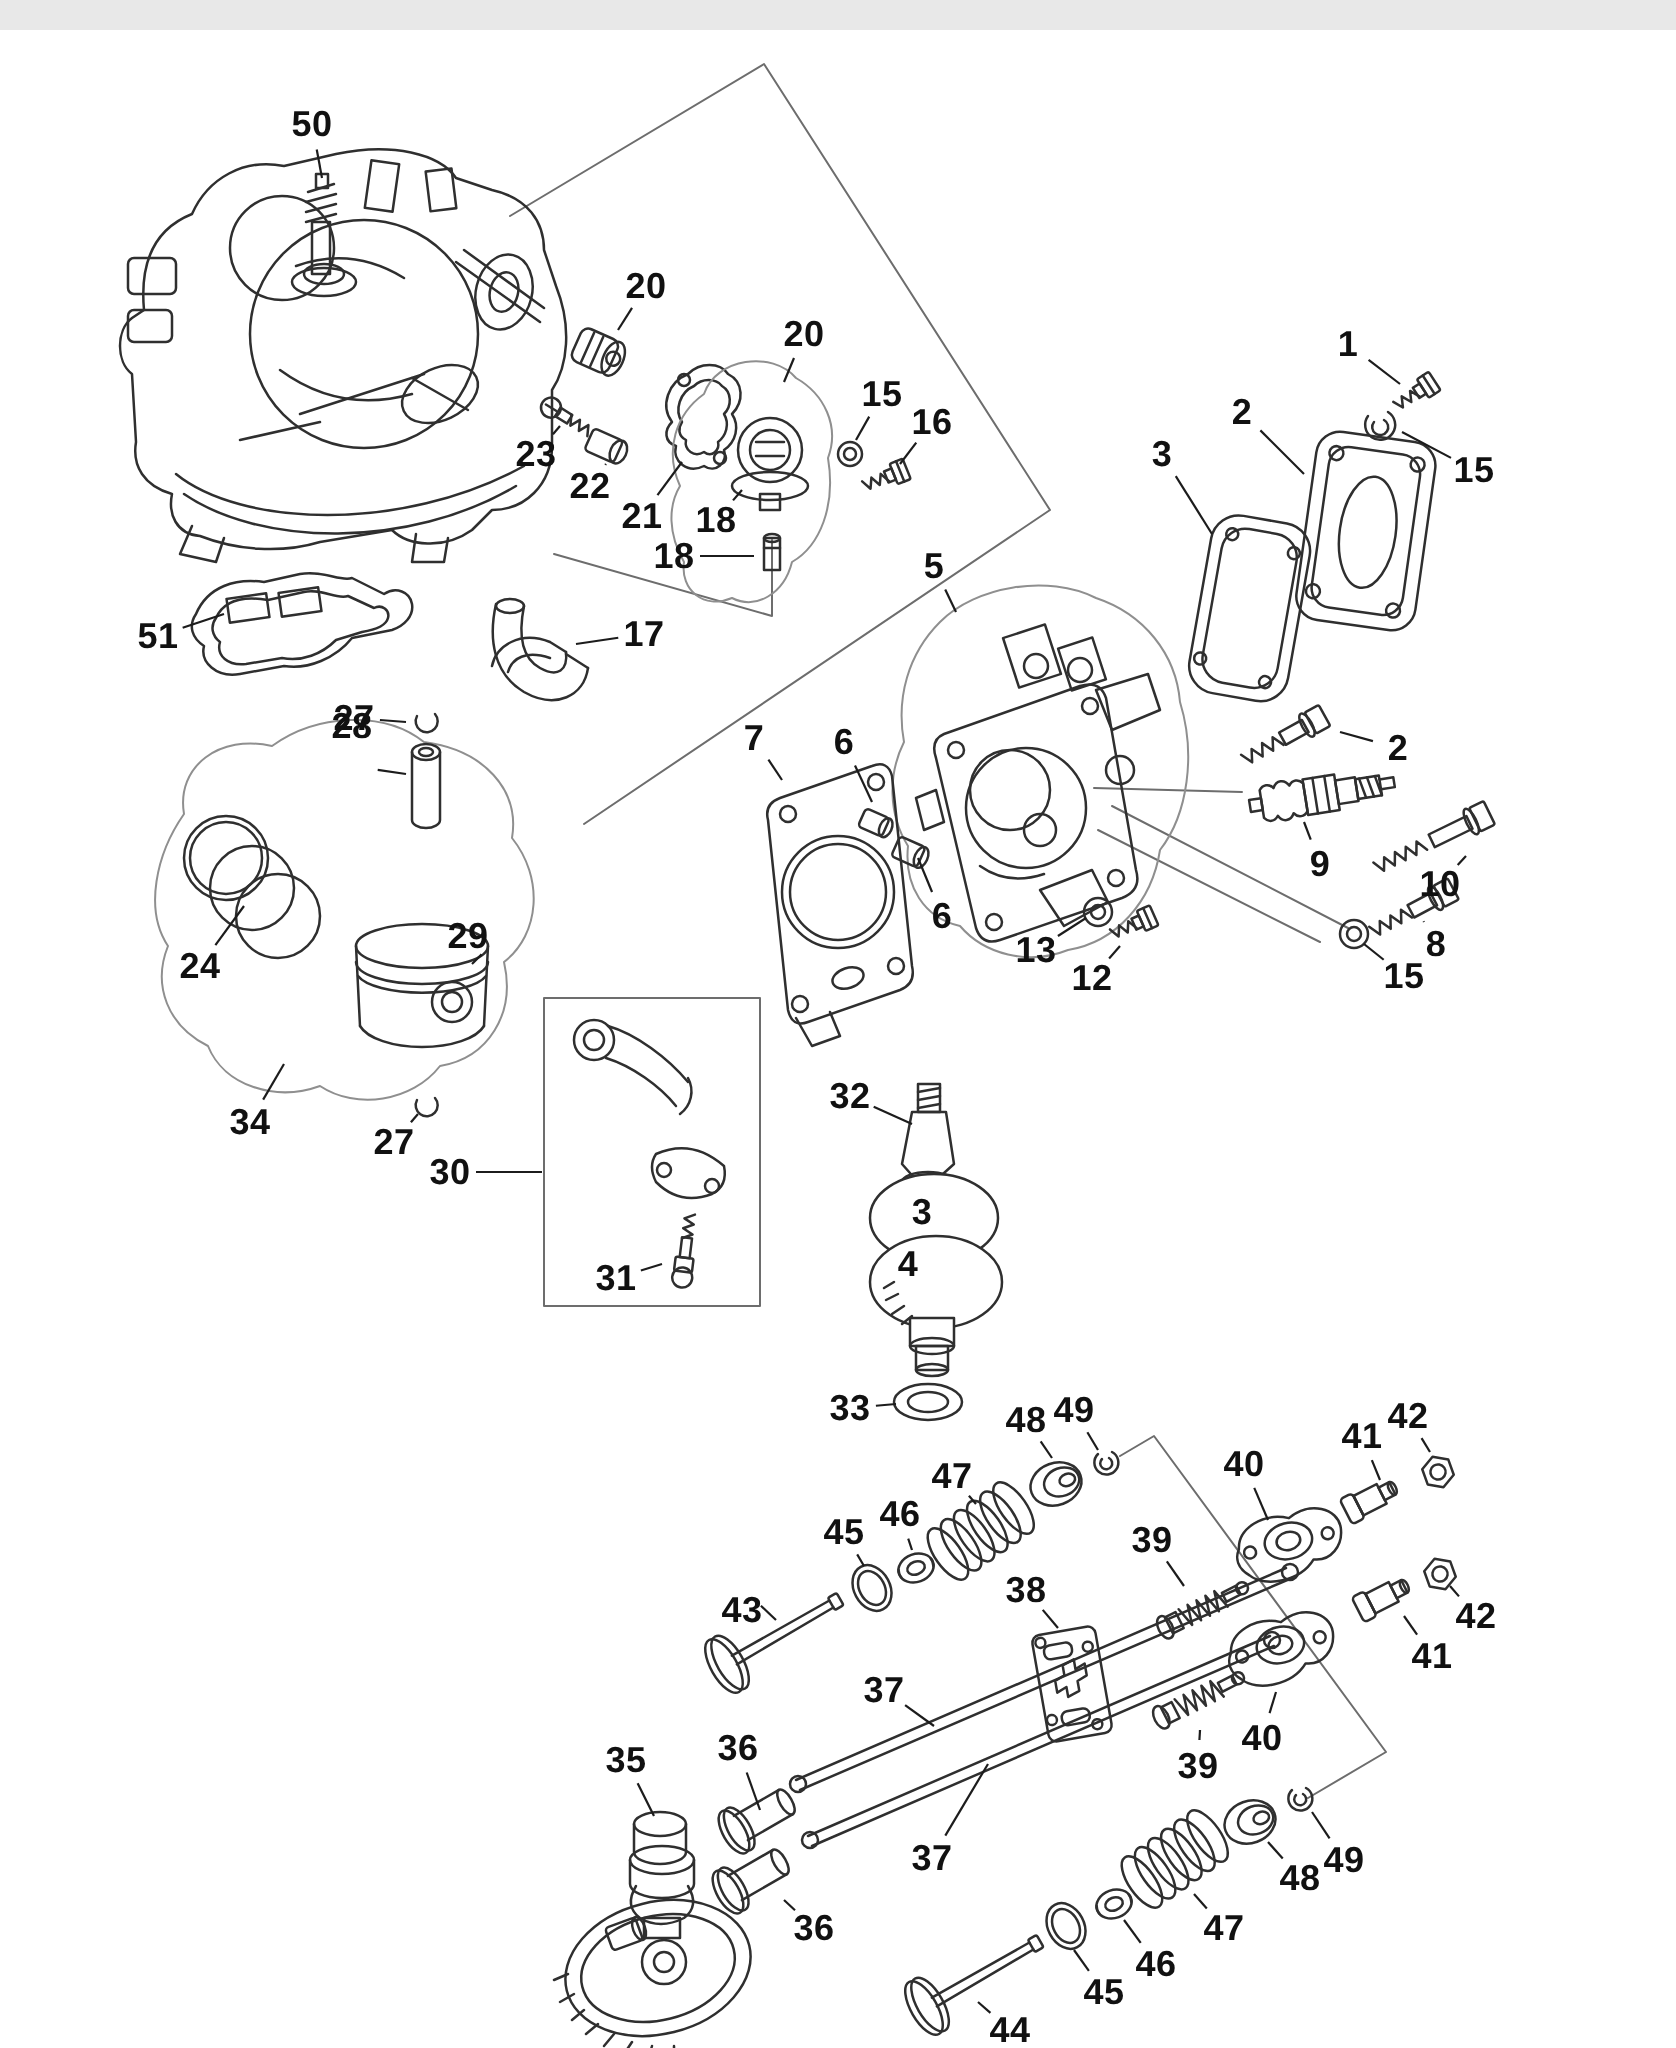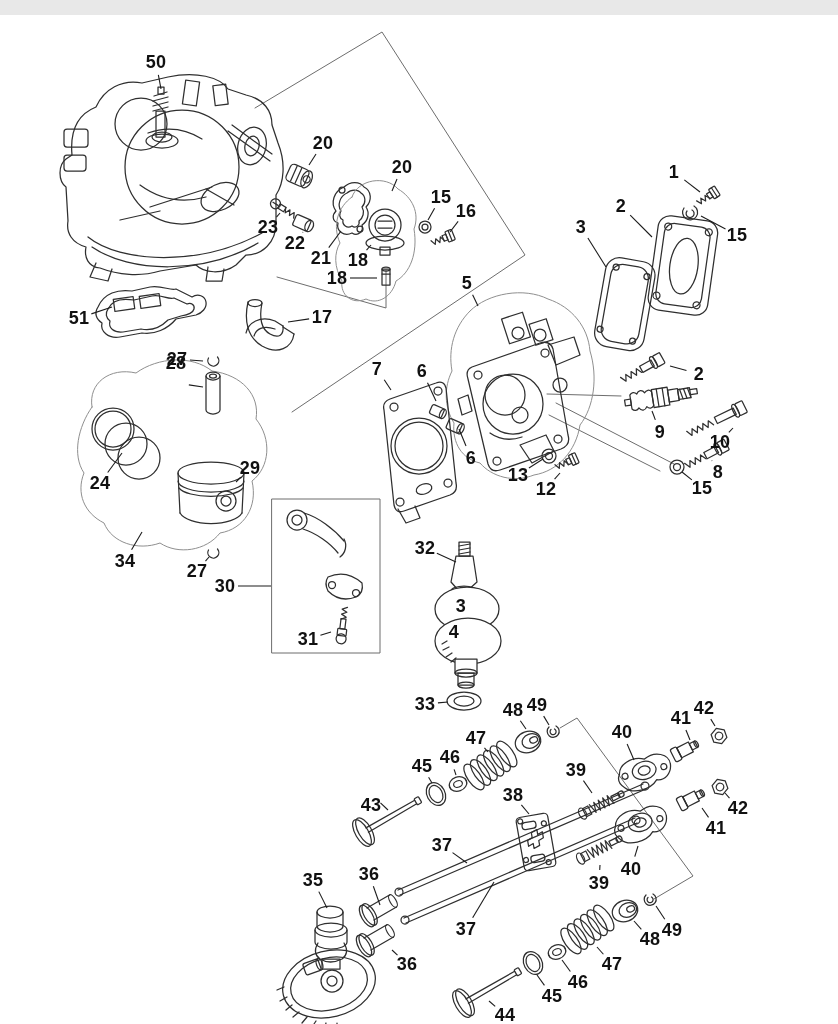--- a/index.html
+++ b/index.html
@@ -509,21 +509,21 @@
       <div class="callout" style="left: 322px; top: 302px;">17</div>
       <div class="callout" style="left: 674px; top: 157px;">1</div>
       <div class="callout" style="left: 621px; top: 191px;">2</div>
       <div class="callout" style="left: 581px; top: 212px;">3</div>
       <div class="callout" style="left: 737px; top: 220px;">15</div>
       <div class="callout" style="left: 467px; top: 268px;">5</div>
       <div class="callout" style="left: 79px; top: 303px; text-align: center;">51</div>
       <div class="callout" style="left: 177px; top: 344px;">27</div>
       <div class="callout" style="left: 176px; top: 348px;">28</div>
       <div class="callout" style="left: 100px; top: 468px;">24</div>
-      <div class="callout" style="left: 250px; top: 453px;">29</div>
+      <div class="callout" style="left: 234px; top: 453px;">29</div>
       <div class="callout" style="left: 125px; top: 546px;">34</div>
       <div class="callout" style="left: 197px; top: 556px;">27</div>
       <div class="callout" style="left: 377px; top: 354px;">7</div>
       <div class="callout" style="left: 422px; top: 356px;">6</div>
       <div class="callout" style="left: 471px; top: 443px;">6</div>
       <div class="callout" style="left: 518px; top: 460px;">13</div>
       <div class="callout" style="left: 546px; top: 474px;">12</div>
       <div class="callout" style="left: 660px; top: 417px;">9</div>
       <div class="callout" style="left: 699px; top: 359px;">2</div>
       <div class="callout" style="left: 720px; top: 427px;">10</div>

